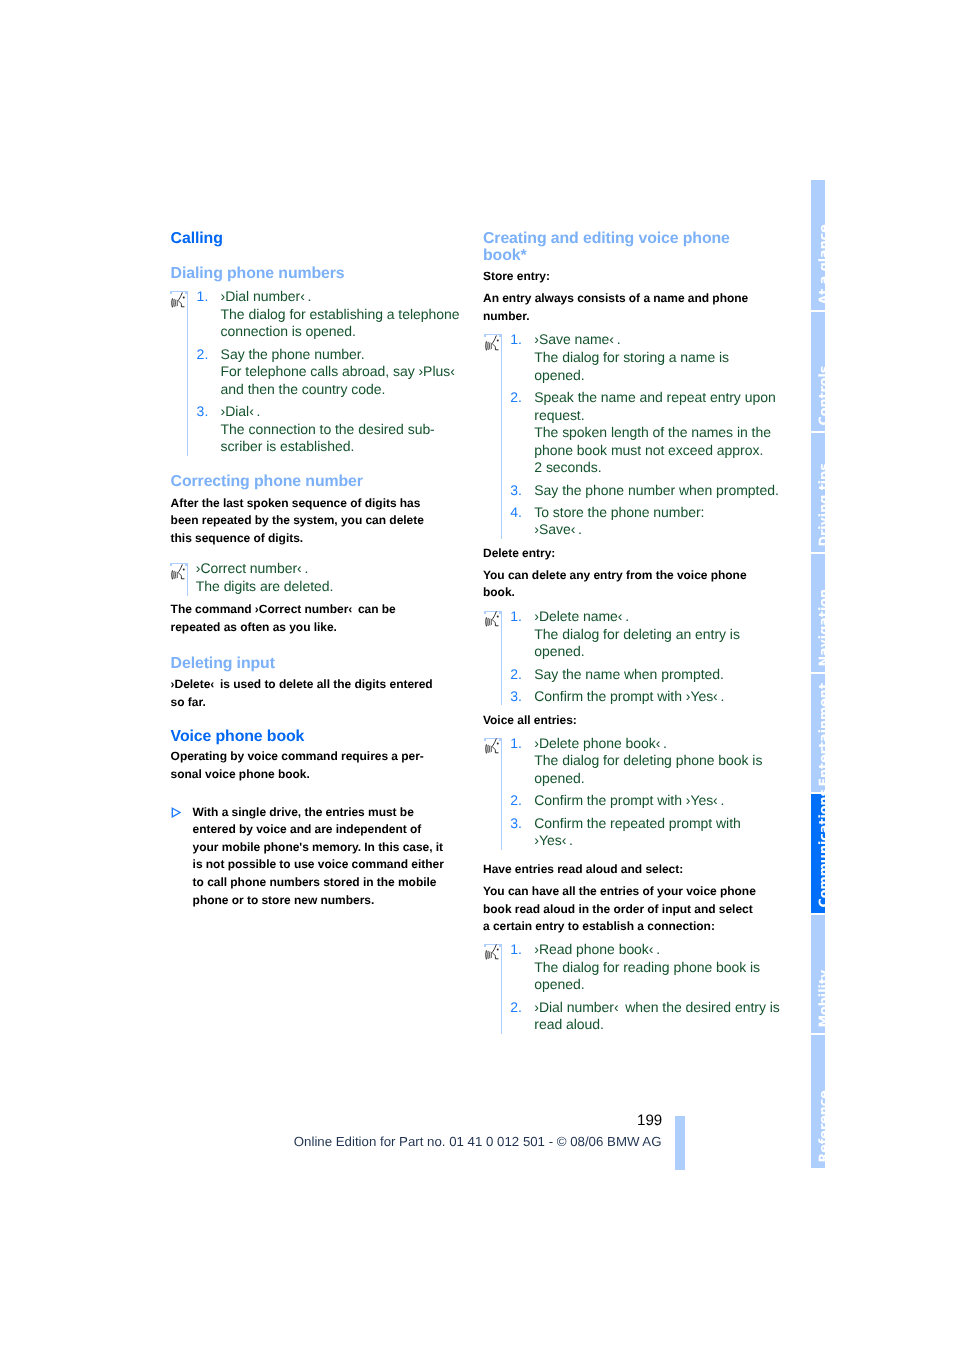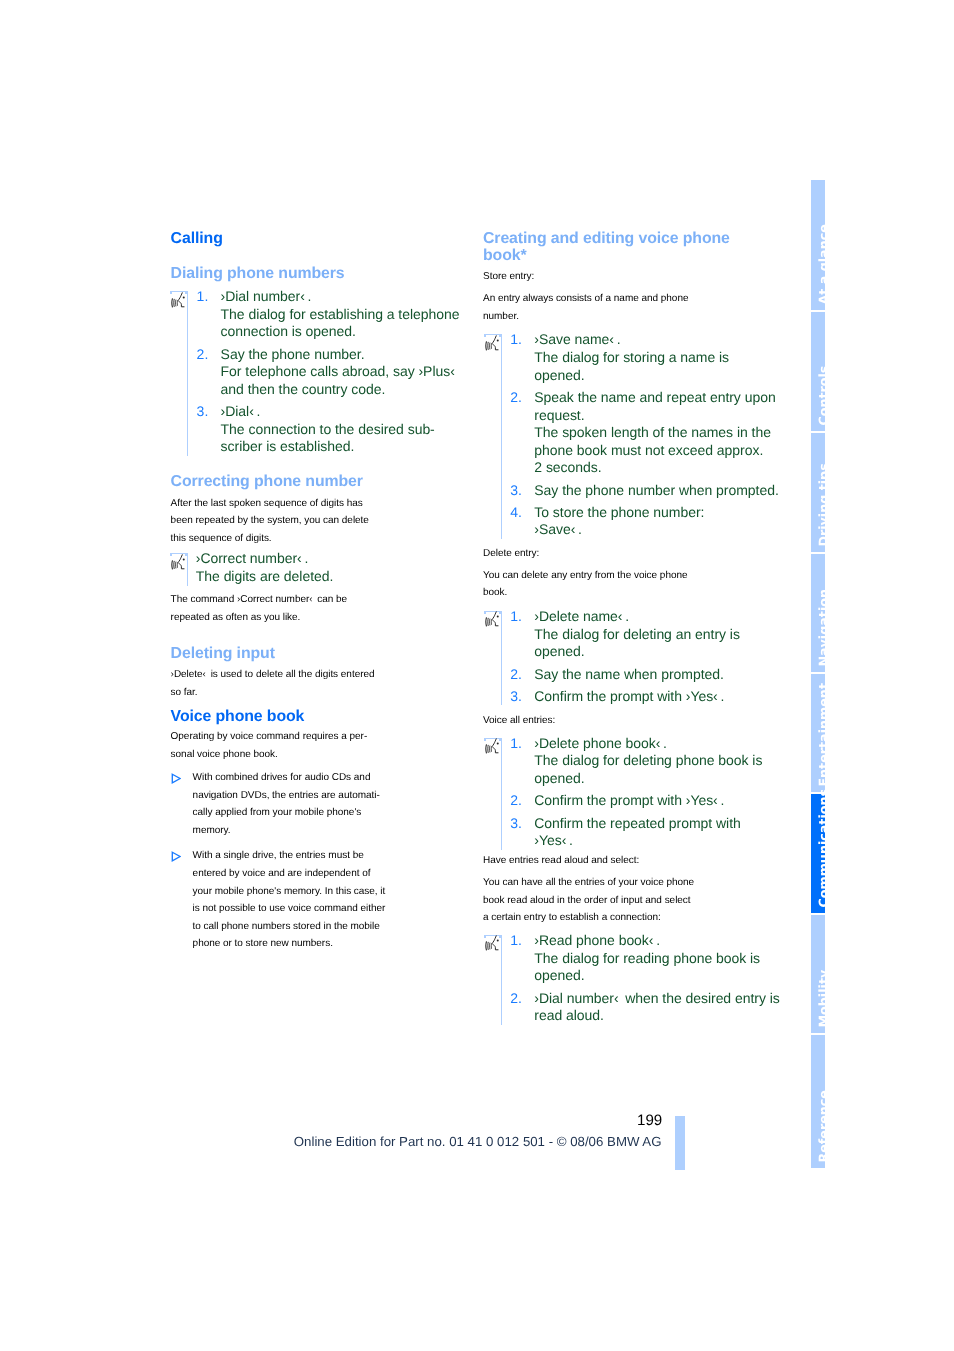--- a/index.html
+++ b/index.html
@@ -10,21 +10,21 @@
 
   
   .col{position:absolute;width:290px;}
   #col-left{left:170.6px;top:229.8px;}
   #col-right{left:483px;top:229.8px;}
 
   h2.sec{font-size:15.85px;font-weight:bold;color:#0067f3;margin:0;line-height:17.6px;
          letter-spacing:-0.1px;white-space:nowrap;}
   h3.sub{font-size:15.85px;font-weight:bold;color:#7cb0f7;margin:0;line-height:17.6px;
          letter-spacing:-0.1px;white-space:nowrap;}
-  p.body{font-size:10px;color:#000;margin:0;line-height:17.6px;letter-spacing:-0.003em;white-space:nowrap;}
+  p.body{font-size:12px;color:#000;margin:0;line-height:17.6px;letter-spacing:-0.003em;white-space:nowrap;font-weight:bold;}
 
   
   .vblock{position:relative;padding-left:50px;}
   #col-right .vblock{padding-left:51.3px;}
   #col-right .vrule{left:17.5px;}
   #col-right .vcap{left:0.5px;}
   #col-right .micon{left:2.4px;}
   .vblock.plain{padding-left:25.2px;}
   .vrule{position:absolute;left:16px;top:2.7px;width:1px;bottom:0;background:#aecffe;}
   .vcap{position:absolute;left:-1px;top:2.7px;width:18px;height:2px;
@@ -83,47 +83,41 @@
           <span class="num">2.</span>
           <span class="otext">Say the phone number.<br>For telephone calls abroad, say ›Plus‹<br>and then the country code.</span>
         </div>
         <div class="olrow">
           <span class="num">3.</span>
           <span class="otext">›Dial‹ .<br>The connection to the desired sub-<br>scriber is established.</span>
         </div>
       </div>
       <h3 class="sub" style="margin-top:16.9px">Correcting phone number</h3>
       <p class="body" style="margin-top:4.2px">After the last spoken sequence of digits has<br>been repeated by the system, you can delete<br>this sequence of digits.</p>
-      <div class="vblock plain" style="margin-top:3px">
+      <div class="vblock plain" style="margin-top:13px">
         <span class="vrule"></span>
         <span class="vcap"></span>
         <span class="micon"><svg viewBox="0 0 14.2 17" width="14.2" height="17" shape-rendering="geometricPrecision">
             <g fill="none" stroke="#262626" stroke-linecap="butt" stroke-linejoin="miter">
               <path d="M11.40 0.4 C10.45 2.7 9.60 4.6 9.00 5.7 C8.40 6.8 7.65 7.8 7.15 8.4 C7.75 9.1 8.60 10.0 9.25 10.6 C10.00 11.3 10.40 11.7 10.40 12.6 L10.40 14.8 L13.45 14.8" stroke-width="1.0"></path>
               <path d="M1.50 6.3 C0.88 8.3 0.88 13.1 1.50 15.3" stroke-width="1.1"></path>
               <path d="M3.25 6.9 C2.70 8.8 2.70 12.8 3.25 14.9" stroke-width="0.95"></path>
               <path d="M4.95 7.6 C4.48 9.3 4.48 12.4 4.95 14.4" stroke-width="0.85"></path>
               <path d="M6.55 8.3 C6.18 9.7 6.18 12.0 6.55 13.8" stroke-width="0.75"></path>
             </g>
             <circle cx="12.75" cy="5.4" r="1.0" fill="#262626"></circle>
           </svg></span>
         <span class="otext">›Correct number‹ .<br>The digits are deleted.</span>
       </div>
       <p class="body" style="margin-top:5.7px">The command ›Correct number‹  can be<br>repeated as often as you like.</p>
       <h3 class="sub" style="margin-top:18.7px">Deleting input</h3>
       <p class="body" style="margin-top:3.6px">›Delete‹  is used to delete all the digits entered<br>so far.</p>
-      <h2 class="sec" style="margin-top:6px">Voice phone book</h2>
+      <h2 class="sec" style="margin-top:16px">Voice phone book</h2>
       <p class="body" style="margin-top:3.2px">Operating by voice command requires a per-<br>sonal voice phone book.</p>
-      <div class="blist" style="margin-top:5.5px">
-        <span class="btri"><svg viewBox="0 0 10 11" width="10" height="11" shape-rendering="geometricPrecision">
-            <path d="M1.3 1.25 L9.05 5.5 L1.3 9.75 Z" fill="none" stroke="#1a7cff" stroke-width="1.35" stroke-linejoin="miter"></path>
-          </svg></span>
-        <p class="body">With combined drives for audio CDs and<br>navigation DVDs, the entries are automati-<br>cally applied from your mobile phone's<br>memory.</p>
-      </div>
-      <div class="blist" style="margin-top:8px">
+      <div class="blist" style="margin-top:20px">
         <span class="btri"><svg viewBox="0 0 10 11" width="10" height="11" shape-rendering="geometricPrecision">
             <path d="M1.3 1.25 L9.05 5.5 L1.3 9.75 Z" fill="none" stroke="#1a7cff" stroke-width="1.35" stroke-linejoin="miter"></path>
           </svg></span>
         <p class="body">With a single drive, the entries must be<br>entered by voice and are independent of<br>your mobile phone's memory. In this case, it<br>is not possible to use voice command either<br>to call phone numbers stored in the mobile<br>phone or to store new numbers.</p>
       </div>
     </div>
   <div class="col" id="col-right">
       <h3 class="sub">Creating and editing voice phone<br>book*</h3>
       <p class="body" style="margin-top:3.2px">Store entry:</p>
       <p class="body" style="margin-top:4.6px">An entry always consists of a name and phone<br>number.</p>
@@ -205,21 +199,21 @@
         </div>
         <div class="olrow">
           <span class="num">2.</span>
           <span class="otext">Confirm the prompt with ›Yes‹ .</span>
         </div>
         <div class="olrow">
           <span class="num">3.</span>
           <span class="otext">Confirm the repeated prompt with<br>›Yes‹ .</span>
         </div>
       </div>
-      <p class="body" style="margin-top:2px">Have entries read aloud and select:</p>
+      <p class="body" style="margin-top:11px">Have entries read aloud and select:</p>
       <p class="body" style="margin-top:4.7px">You can have all the entries of your voice phone<br>book read aloud in the order of input and select<br>a certain entry to establish a connection:</p>
       <div class="vblock" style="margin-top:5.3px">
         <span class="vrule"></span>
         <span class="vcap"></span>
         <span class="micon"><svg viewBox="0 0 14.2 17" width="14.2" height="17" shape-rendering="geometricPrecision">
             <g fill="none" stroke="#262626" stroke-linecap="butt" stroke-linejoin="miter">
               <path d="M11.40 0.4 C10.45 2.7 9.60 4.6 9.00 5.7 C8.40 6.8 7.65 7.8 7.15 8.4 C7.75 9.1 8.60 10.0 9.25 10.6 C10.00 11.3 10.40 11.7 10.40 12.6 L10.40 14.8 L13.45 14.8" stroke-width="1.0"></path>
               <path d="M1.50 6.3 C0.88 8.3 0.88 13.1 1.50 15.3" stroke-width="1.1"></path>
               <path d="M3.25 6.9 C2.70 8.8 2.70 12.8 3.25 14.9" stroke-width="0.95"></path>
               <path d="M4.95 7.6 C4.48 9.3 4.48 12.4 4.95 14.4" stroke-width="0.85"></path>

